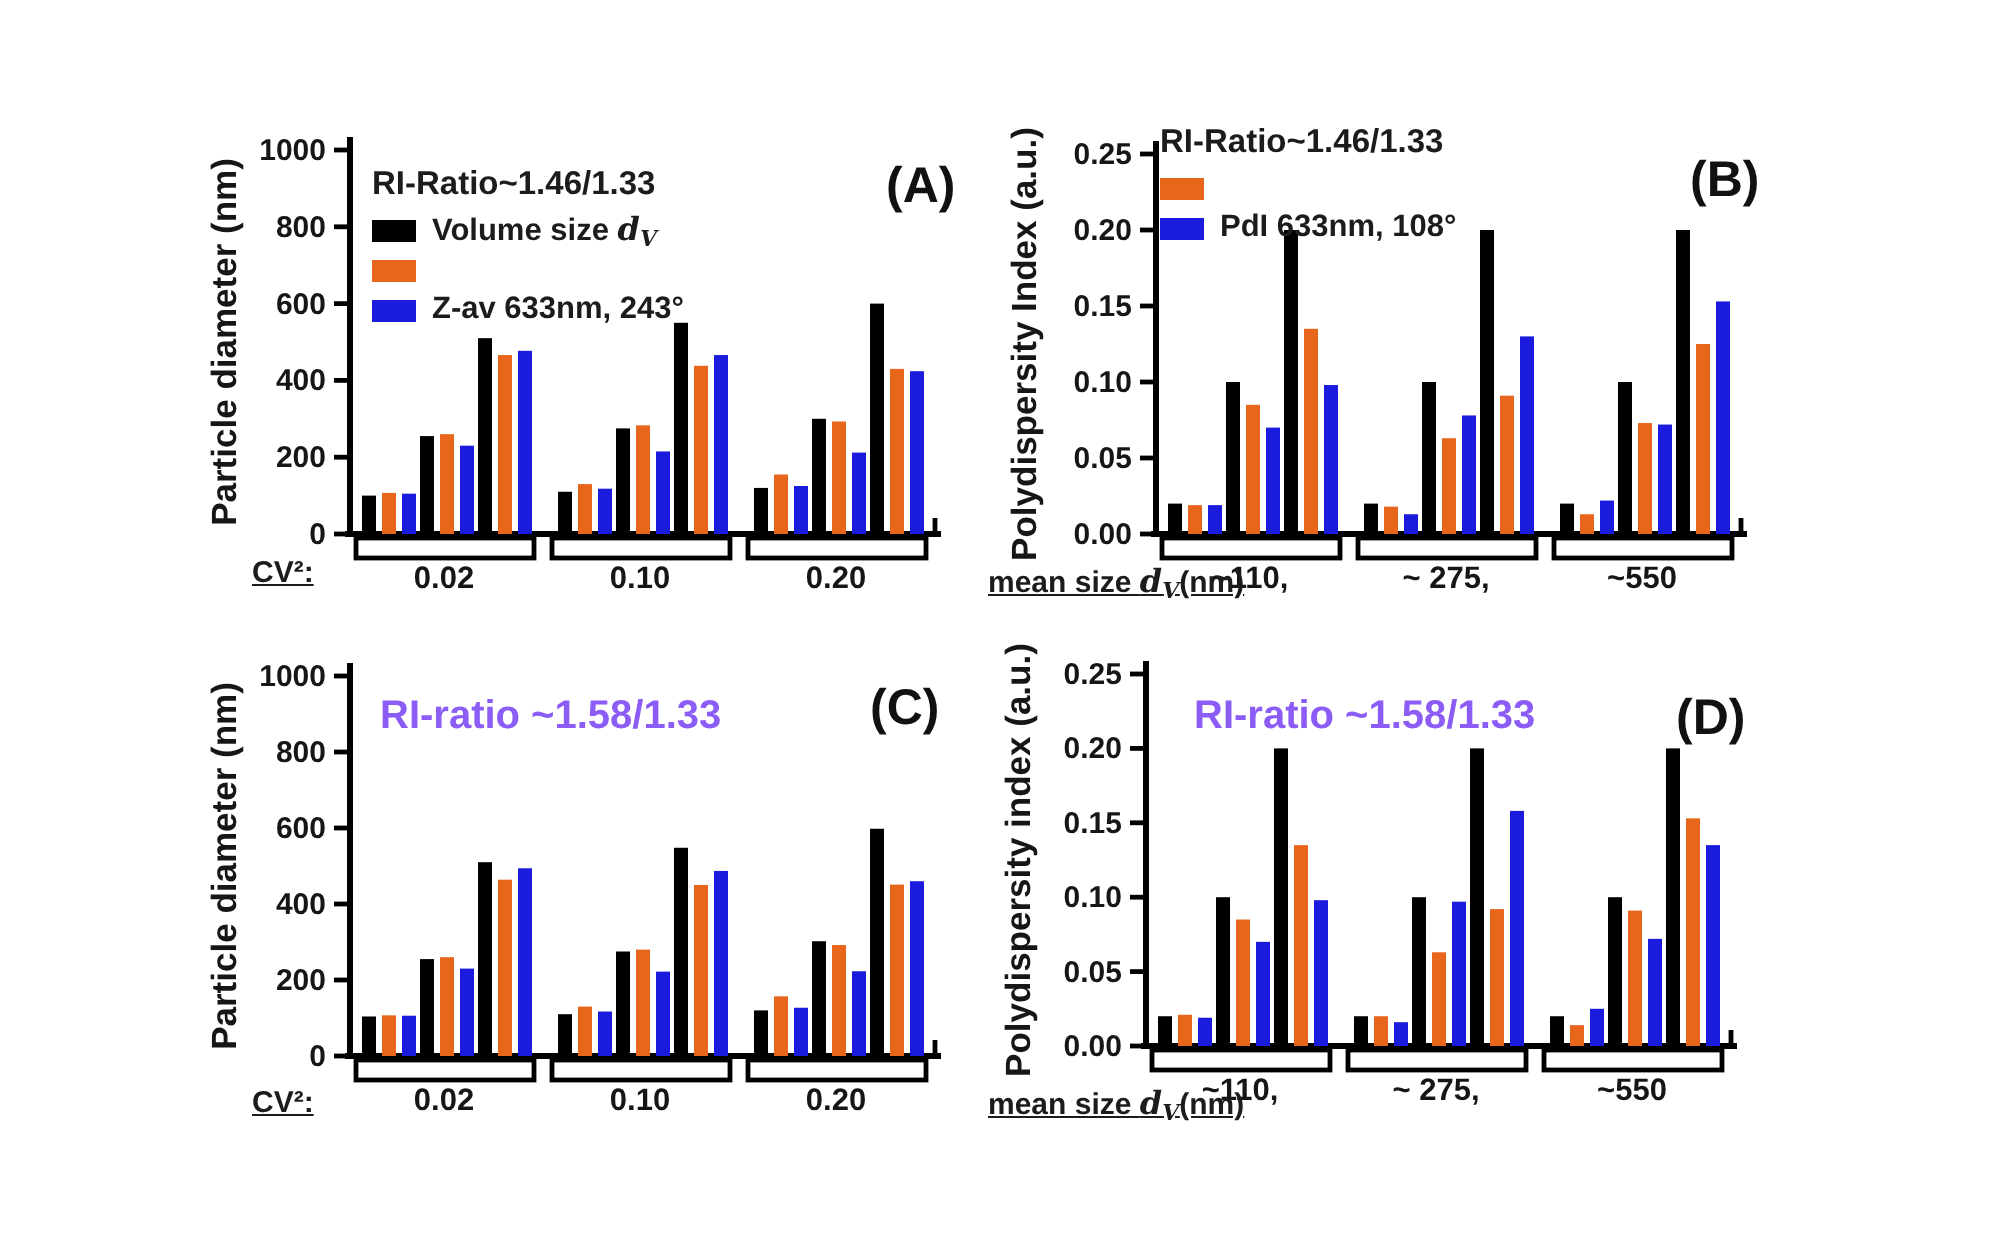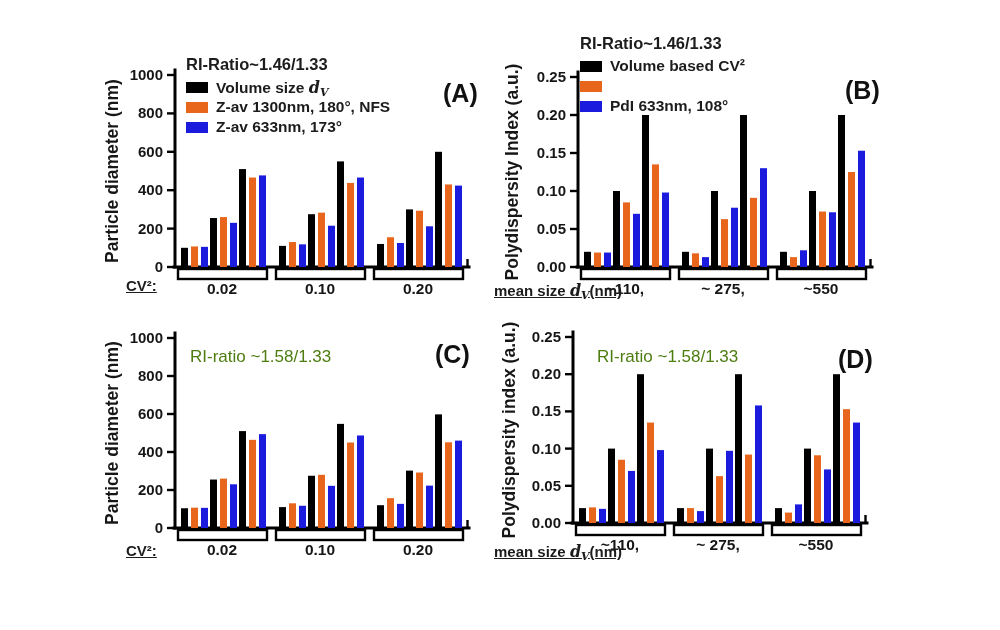--- a/index.html
+++ b/index.html
@@ -7,28 +7,28 @@
        font-family:"Liberation Sans",sans-serif;overflow:hidden;}
   .fig svg{position:absolute;left:0;top:0;}
   
   .ax{stroke:#000;stroke-width:3;stroke-linecap:square;}
   .tick{stroke:#000;stroke-width:2.4;}
   .bracket{fill:none;stroke:#000;stroke-width:2.4;}
   text.ticklabel{font-family:"Liberation Sans",sans-serif;font-size:15px;font-weight:bold;fill:#161616;}
   text.ylabel{font-family:"Liberation Sans",sans-serif;font-size:17.5px;font-weight:bold;fill:#161616;}
   text.glabel{font-family:"Liberation Sans",sans-serif;font-size:15.5px;font-weight:bold;fill:#161616;}
   
-  .legend{position:absolute;color:#1c1c1c;}
+  .legend{position:absolute;color:#1c1c1c;margin-top:28px;}
   .ltitle{font-size:16.5px;font-weight:bold;margin-bottom:3px;white-space:nowrap;}
   .litem{display:flex;align-items:center;height:20px;}
   .swatch{display:inline-block;width:22px;height:11px;margin-right:8px;flex:0 0 auto;}
   .llabel{font-size:15.5px;font-weight:bold;white-space:nowrap;}
   .mvar{font-family:"DejaVu Serif",serif;font-style:italic;font-weight:bold;font-size:16px;}
   .msub{font-family:"DejaVu Serif",serif;font-style:italic;font-weight:bold;font-size:11px;position:relative;top:3px;}
-  .ptitle{position:absolute;font-size:17px;font-weight:normal;color:#4d7c0f;white-space:nowrap;}
+  .ptitle{position:absolute;font-size:20px;font-weight:bold;color:#8b5cf6;white-space:nowrap;}
   .pletter{position:absolute;font-size:25px;font-weight:bold;color:#111;white-space:nowrap;}
   .xprefix{position:absolute;font-size:15px;font-weight:bold;color:#1c1c1c;white-space:nowrap;text-decoration:underline;}
 </style>
 </head>
 <body>
 
 <div class="fig">
   <svg id="chart-svg" width="1000" height="630" viewBox="0 0 1000 630">
       <line x1="175" y1="70" x2="175" y2="267" class="ax"></line>
       <line x1="174" y1="267" x2="469" y2="267" class="ax"></line>
@@ -229,34 +229,29 @@
     </svg>
 
   <div class="legend" style="left:186px;top:55px;">
     <div class="ltitle">RI-Ratio~1.46/1.33</div>
     <div class="litem">
       <span class="swatch" style="background: rgb(0, 0, 0);"></span>
       <span class="llabel"><span>Volume size </span><span class="mvar">d</span><span class="msub">V</span><span></span></span>
     </div>
     <div class="litem">
       <span class="swatch" style="background: rgb(232, 102, 28);"></span>
-      <span class="llabel"><span>Z-av 1300nm, 180°, NFS</span></span>
     </div>
     <div class="litem">
       <span class="swatch" style="background: rgb(27, 27, 222);"></span>
-      <span class="llabel"><span>Z-av 633nm, 173°</span></span>
+      <span class="llabel"><span>Z-av 633nm, 243°</span></span>
     </div>
   </div>
 
   <div class="legend" style="left:580px;top:34px;">
     <div class="ltitle">RI-Ratio~1.46/1.33</div>
-    <div class="litem">
-      <span class="swatch" style="background: rgb(0, 0, 0);"></span>
-      <span class="llabel"><span>Volume based CV²</span></span>
-    </div>
     <div class="litem">
       <span class="swatch" style="background: rgb(232, 102, 28);"></span>
     </div>
     <div class="litem">
       <span class="swatch" style="background: rgb(27, 27, 222);"></span>
       <span class="llabel"><span>PdI 633nm, 108°</span></span>
     </div>
   </div>
 
   <div class="ptitle" style="left:190px;top:347px;">RI-ratio ~1.58/1.33</div>

